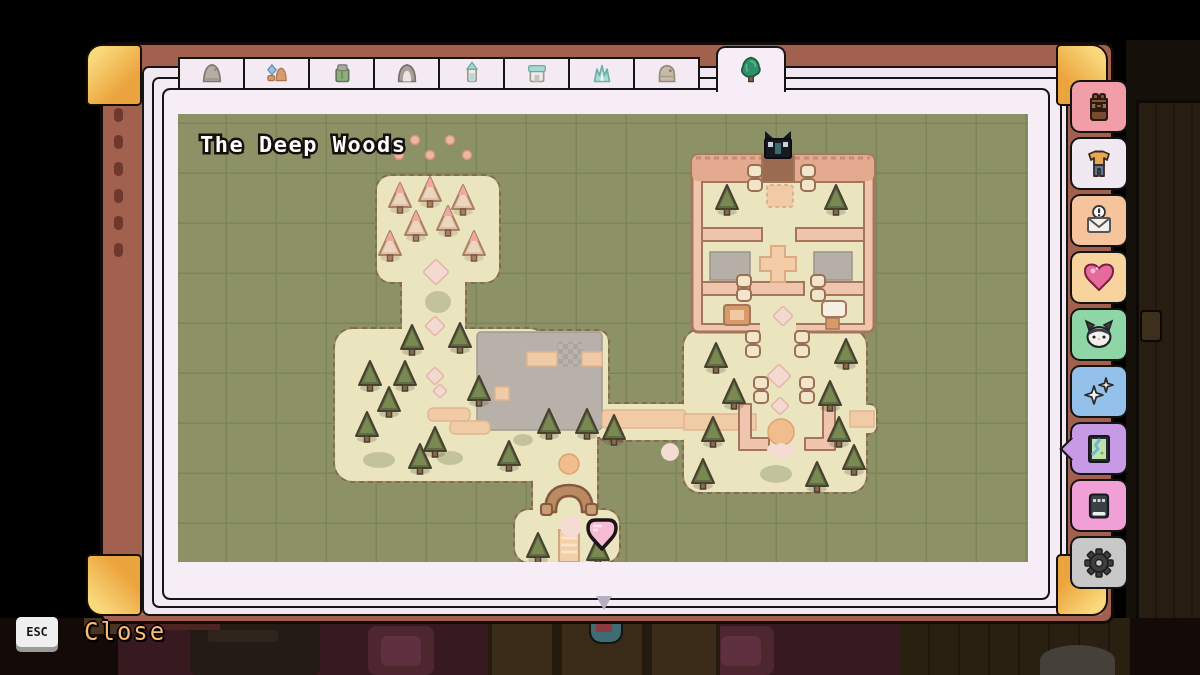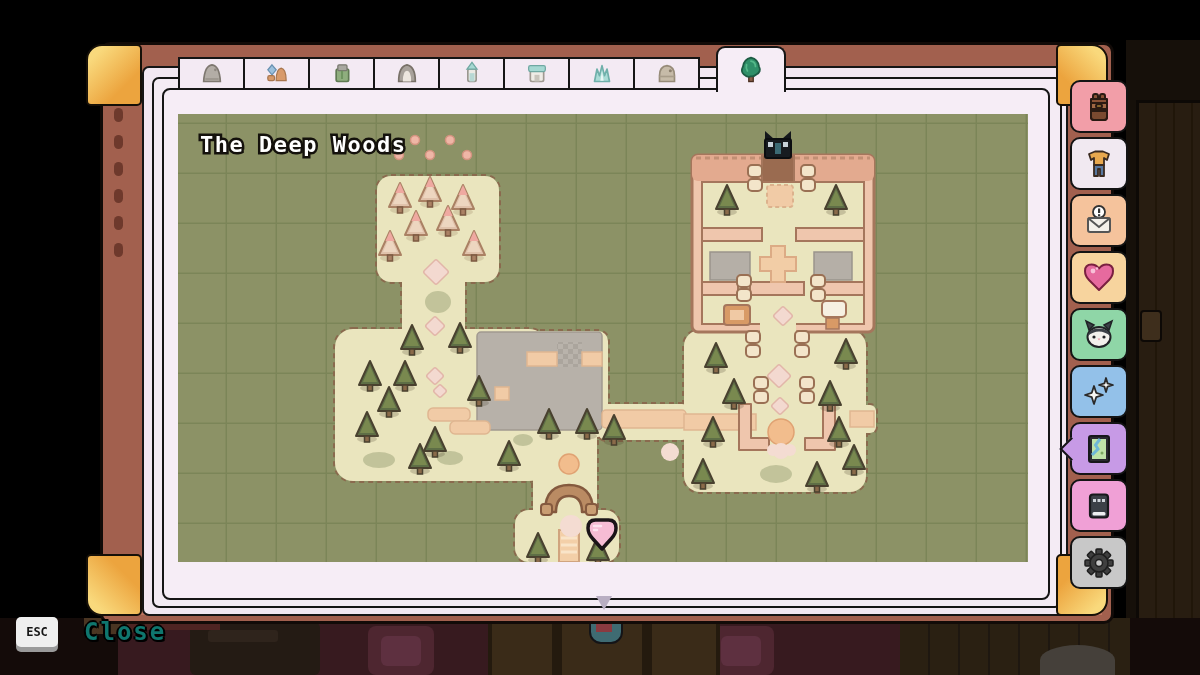--- a/index.html
+++ b/index.html
@@ -65,21 +65,21 @@
   #map-svg{position:absolute;left:14px;top:24px;display:block;}
   .land-stroke{fill:none;stroke:#8a6a4e;stroke-width:4;stroke-dasharray:5 4;}
   .land-fill{fill:#eae5be;stroke:none;}
   .map-title{font-family:"DejaVu Sans Mono",monospace;font-weight:bold;font-size:22px;letter-spacing:1.5px;
              fill:#ffffff;stroke:#14110c;stroke-width:5px;paint-order:stroke;}
 
   
   #close-hint{position:absolute;left:16px;top:617px;display:flex;align-items:center;gap:26px;z-index:70;}
   .esc-key{width:42px;height:30px;background:#efefef;border-radius:5px;box-shadow:0 5px 0 #9a9a9a;
            color:#141414;font-weight:bold;font-size:12px;display:flex;align-items:center;justify-content:center;}
-  .close-label{color:#0f766e;font-size:24px;font-weight:bold;letter-spacing:2px;
+  .close-label{color:#fdba74;font-size:24px;font-weight:normal;letter-spacing:2px;
            text-shadow:2px 0 0 #000,-2px 0 0 #000,0 2px 0 #000,0 -2px 0 #000,2px 2px 0 #000;text-align:right;}
 </style>
 </head>
 <body>
 
 <div class="stage">
 
   <div id="scene-right">
     <div class="door"></div>
     <div class="handle"></div>

